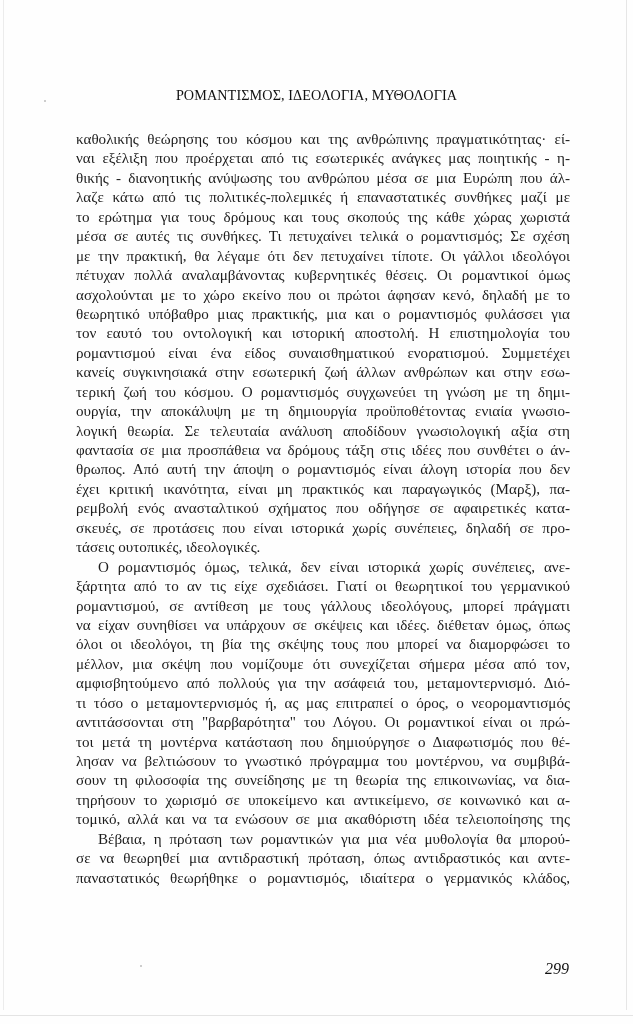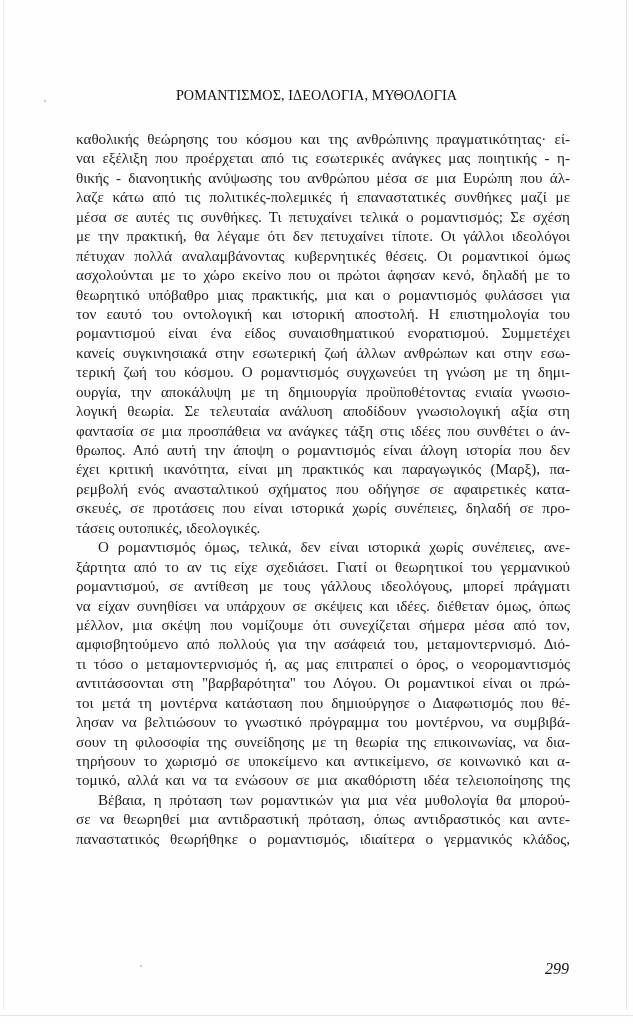--- a/index.html
+++ b/index.html
@@ -98,43 +98,45 @@
   <div class="speck" style="left:140px; top:965px;"></div>
 
   <div class="running-head">ΡΟΜΑΝΤΙΣΜΟΣ, ΙΔΕΟΛΟΓΙΑ, ΜΥΘΟΛΟΓΙΑ</div>
 
   <div class="body-text" id="body-text">
       <div>
         <span class="line">καθολικής θεώρησης του κόσμου και της ανθρώπινης πραγματικότητας· εί-</span>
         <span class="line">ναι εξέλιξη που προέρχεται από τις εσωτερικές ανάγκες μας ποιητικής - η-</span>
         <span class="line">θικής - διανοητικής ανύψωσης του ανθρώπου μέσα σε μια Ευρώπη που άλ-</span>
         <span class="line">λαζε κάτω από τις πολιτικές-πολεμικές ή επαναστατικές συνθήκες μαζί με</span>
+        <span class="line">το ερώτημα για τους δρόμους και τους σκοπούς της κάθε χώρας χωριστά</span>
         <span class="line">μέσα σε αυτές τις συνθήκες. Τι πετυχαίνει τελικά ο ρομαντισμός; Σε σχέση</span>
         <span class="line">με την πρακτική, θα λέγαμε ότι δεν πετυχαίνει τίποτε. Οι γάλλοι ιδεολόγοι</span>
         <span class="line">πέτυχαν πολλά αναλαμβάνοντας κυβερνητικές θέσεις. Οι ρομαντικοί όμως</span>
         <span class="line">ασχολούνται με το χώρο εκείνο που οι πρώτοι άφησαν κενό, δηλαδή με το</span>
         <span class="line">θεωρητικό υπόβαθρο μιας πρακτικής, μια και ο ρομαντισμός φυλάσσει για</span>
         <span class="line">τον εαυτό του οντολογική και ιστορική αποστολή. Η επιστημολογία του</span>
         <span class="line">ρομαντισμού είναι ένα είδος συναισθηματικού ενορατισμού. Συμμετέχει</span>
         <span class="line">κανείς συγκινησιακά στην εσωτερική ζωή άλλων ανθρώπων και στην εσω-</span>
         <span class="line">τερική ζωή του κόσμου. Ο ρομαντισμός συγχωνεύει τη γνώση με τη δημι-</span>
         <span class="line">ουργία, την αποκάλυψη με τη δημιουργία προϋποθέτοντας ενιαία γνωσιο-</span>
         <span class="line">λογική θεωρία. Σε τελευταία ανάλυση αποδίδουν γνωσιολογική αξία στη</span>
-        <span class="line">φαντασία σε μια προσπάθεια να ανάγκες τάξη στις ιδέες που συνθέτει ο άν-</span>
+        <span class="line">φαντασία σε μια προσπάθεια να δρόμους τάξη στις ιδέες που συνθέτει ο άν-</span>
         <span class="line">θρωπος. Από αυτή την άποψη ο ρομαντισμός είναι άλογη ιστορία που δεν</span>
         <span class="line">έχει κριτική ικανότητα, είναι μη πρακτικός και παραγωγικός (Μαρξ), πα-</span>
         <span class="line">ρεμβολή ενός ανασταλτικού σχήματος που οδήγησε σε αφαιρετικές κατα-</span>
         <span class="line">σκευές, σε προτάσεις που είναι ιστορικά χωρίς συνέπειες, δηλαδή σε προ-</span>
         <span class="line last">τάσεις ουτοπικές, ιδεολογικές.</span>
       </div>
       <div>
         <span class="line indent">Ο ρομαντισμός όμως, τελικά, δεν είναι ιστορικά χωρίς συνέπειες, ανε-</span>
         <span class="line">ξάρτητα από το αν τις είχε σχεδιάσει. Γιατί οι θεωρητικοί του γερμανικού</span>
         <span class="line">ρομαντισμού, σε αντίθεση με τους γάλλους ιδεολόγους, μπορεί πράγματι</span>
         <span class="line">να είχαν συνηθίσει να υπάρχουν σε σκέψεις και ιδέες. διέθεταν όμως, όπως</span>
+        <span class="line">όλοι οι ιδεολόγοι, τη βία της σκέψης τους που μπορεί να διαμορφώσει το</span>
         <span class="line">μέλλον, μια σκέψη που νομίζουμε ότι συνεχίζεται σήμερα μέσα από τον,</span>
         <span class="line">αμφισβητούμενο από πολλούς για την ασάφειά του, μεταμοντερνισμό. Διό-</span>
         <span class="line">τι τόσο ο μεταμοντερνισμός ή, ας μας επιτραπεί ο όρος, ο νεορομαντισμός</span>
         <span class="line">αντιτάσσονται στη "βαρβαρότητα" του Λόγου. Οι ρομαντικοί είναι οι πρώ-</span>
         <span class="line">τοι μετά τη μοντέρνα κατάσταση που δημιούργησε ο Διαφωτισμός που θέ-</span>
         <span class="line">λησαν να βελτιώσουν το γνωστικό πρόγραμμα του μοντέρνου, να συμβιβά-</span>
         <span class="line">σουν τη φιλοσοφία της συνείδησης με τη θεωρία της επικοινωνίας, να δια-</span>
         <span class="line">τηρήσουν το χωρισμό σε υποκείμενο και αντικείμενο, σε κοινωνικό και α-</span>
         <span class="line">τομικό, αλλά και να τα ενώσουν σε μια ακαθόριστη ιδέα τελειοποίησης της</span>
       </div>

